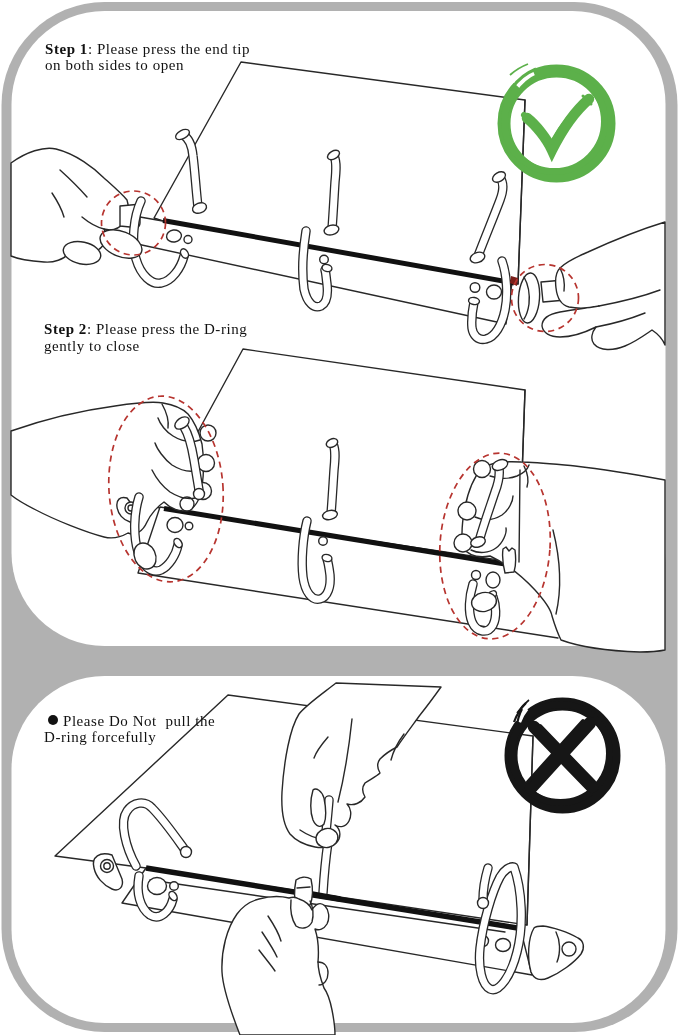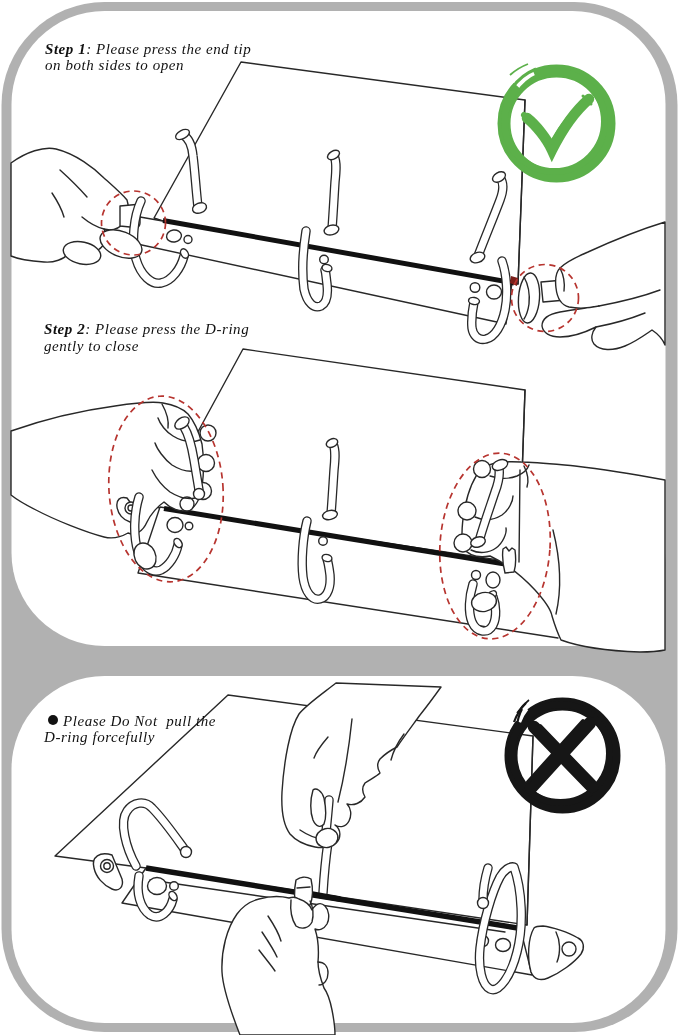--- a/index.html
+++ b/index.html
@@ -1,16 +1,16 @@
 <!DOCTYPE html>
 <html><head>
 <meta charset="utf-8">
 <style>
   html,body{margin:0;padding:0;background:#fff;}
-  #page{position:relative;width:679px;height:1035px;background:#fff;overflow:hidden;font-style:italic;}
+  #page{position:relative;width:679px;height:1035px;background:#fff;overflow:hidden;}
   svg{display:block;}
   .s{fill:none;stroke:#282828;stroke-width:1.4;stroke-linecap:round;stroke-linejoin:round;}
   .w{fill:#ffffff;stroke:#282828;stroke-width:1.4;stroke-linecap:round;stroke-linejoin:round;}
   .to{fill:none;stroke:#282828;stroke-width:9.5;stroke-linecap:round;stroke-linejoin:round;}
   .ti{fill:none;stroke:#ffffff;stroke-width:6.9;stroke-linecap:round;stroke-linejoin:round;}
   .red{fill:none;stroke:#b7342f;stroke-width:1.7;stroke-dasharray:6.2 4.6;}
   .txt{font-family:"Liberation Serif",serif;font-size:15px;fill:#111;letter-spacing:0.55px;}
   .b{font-weight:bold;}
 </style>
 </head>

